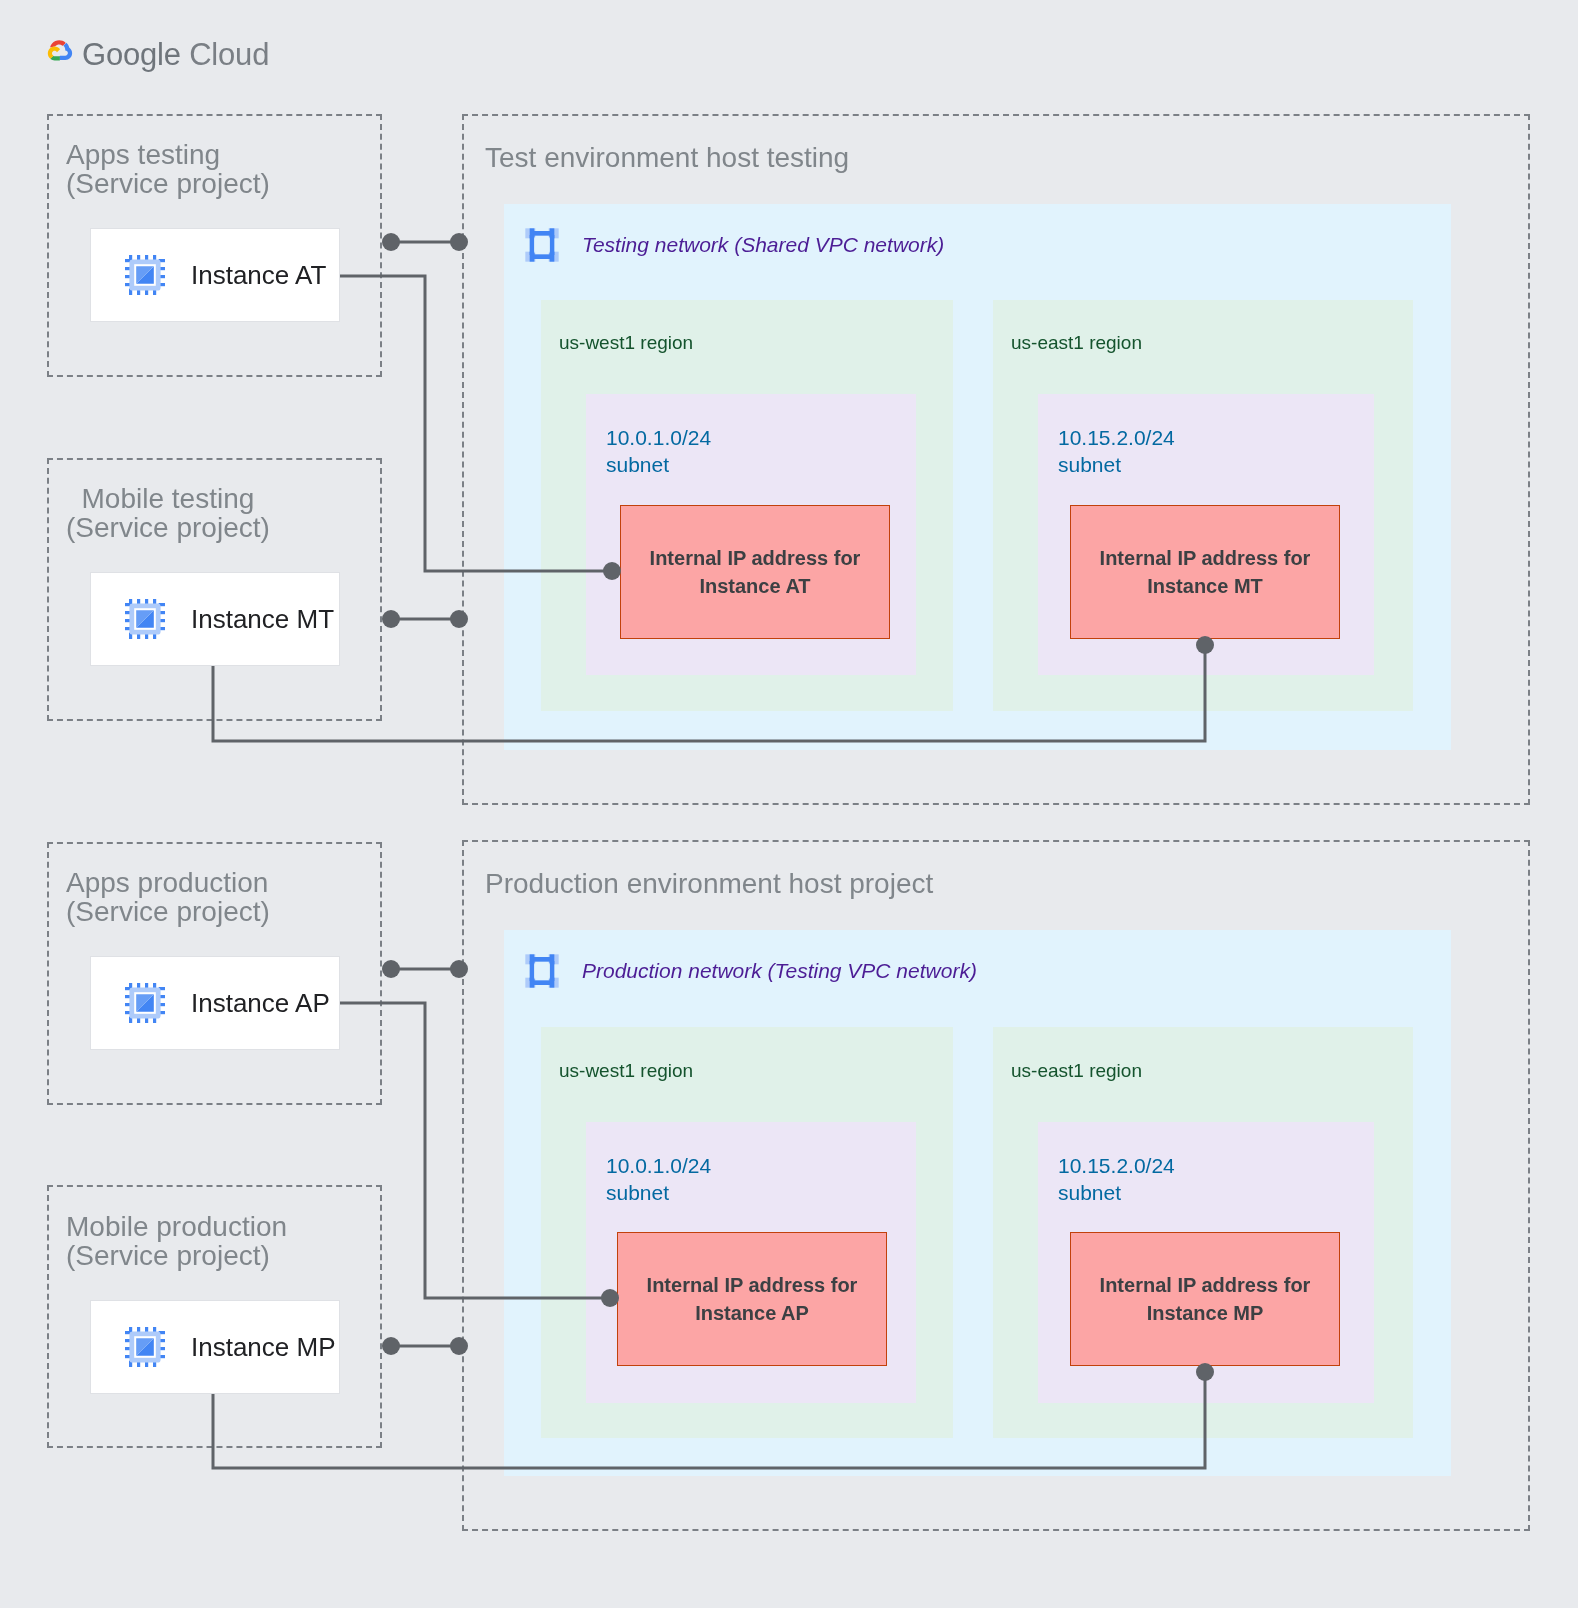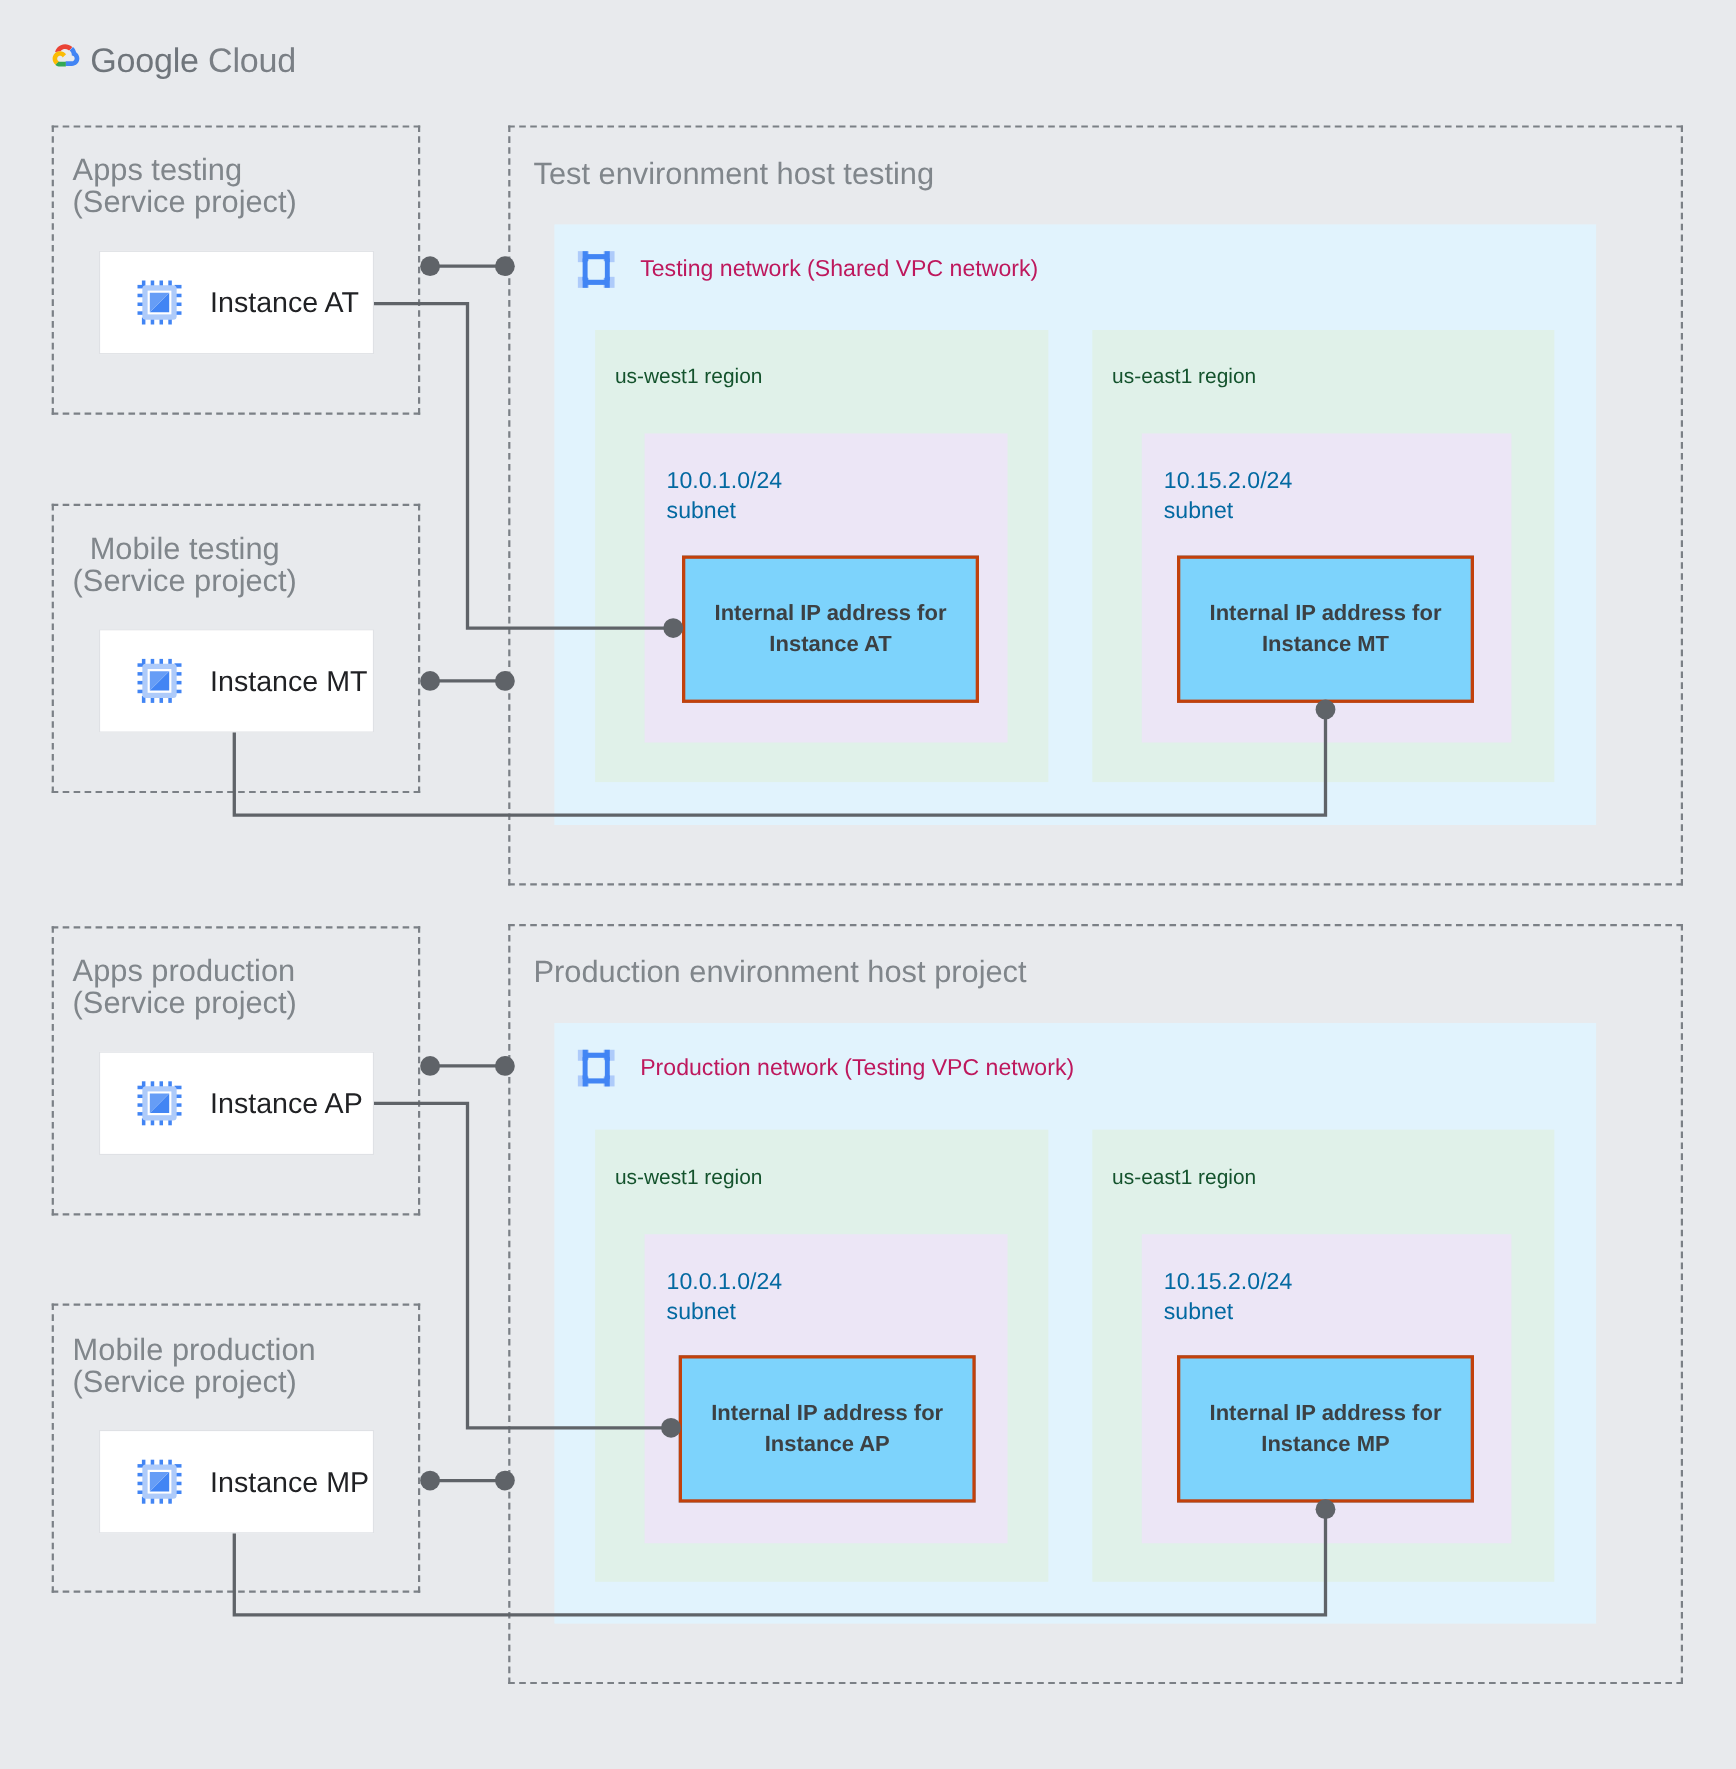--- a/index.html
+++ b/index.html
@@ -70,22 +70,23 @@
     box-sizing: border-box;
   }
   .vpc-header {
     position: absolute;
     display: flex;
     align-items: center;
     gap: 20px;
   }
   .vpc-header .net-label {
     font-size: 21px;
-    color: #be185d;
+    color: #4c1d95;
     white-space: nowrap;
+    font-style: italic;
   }
   .net-icon { width: 40px; height: 40px; display: block; }
 
   .region-box {
     position: absolute;
     background: #e0f1e9;
     box-sizing: border-box;
   }
   .region-title {
     position: absolute;
@@ -102,22 +103,22 @@
   .subnet-title {
     position: absolute;
     font-size: 21px;
     line-height: 27px;
     color: #0369a1;
     white-space: pre-line;
   }
 
   .ip-card {
     position: absolute;
-    background: #7dd3fc;
-    border: 3px solid #c2410c;
+    background: #fca5a5;
+    border: 1px solid #c2410c;
     box-sizing: border-box;
     display: flex;
     align-items: center;
     justify-content: center;
     text-align: center;
   }
   .ip-card .ip-label {
     font-size: 20px;
     font-weight: bold;
     line-height: 28px;

